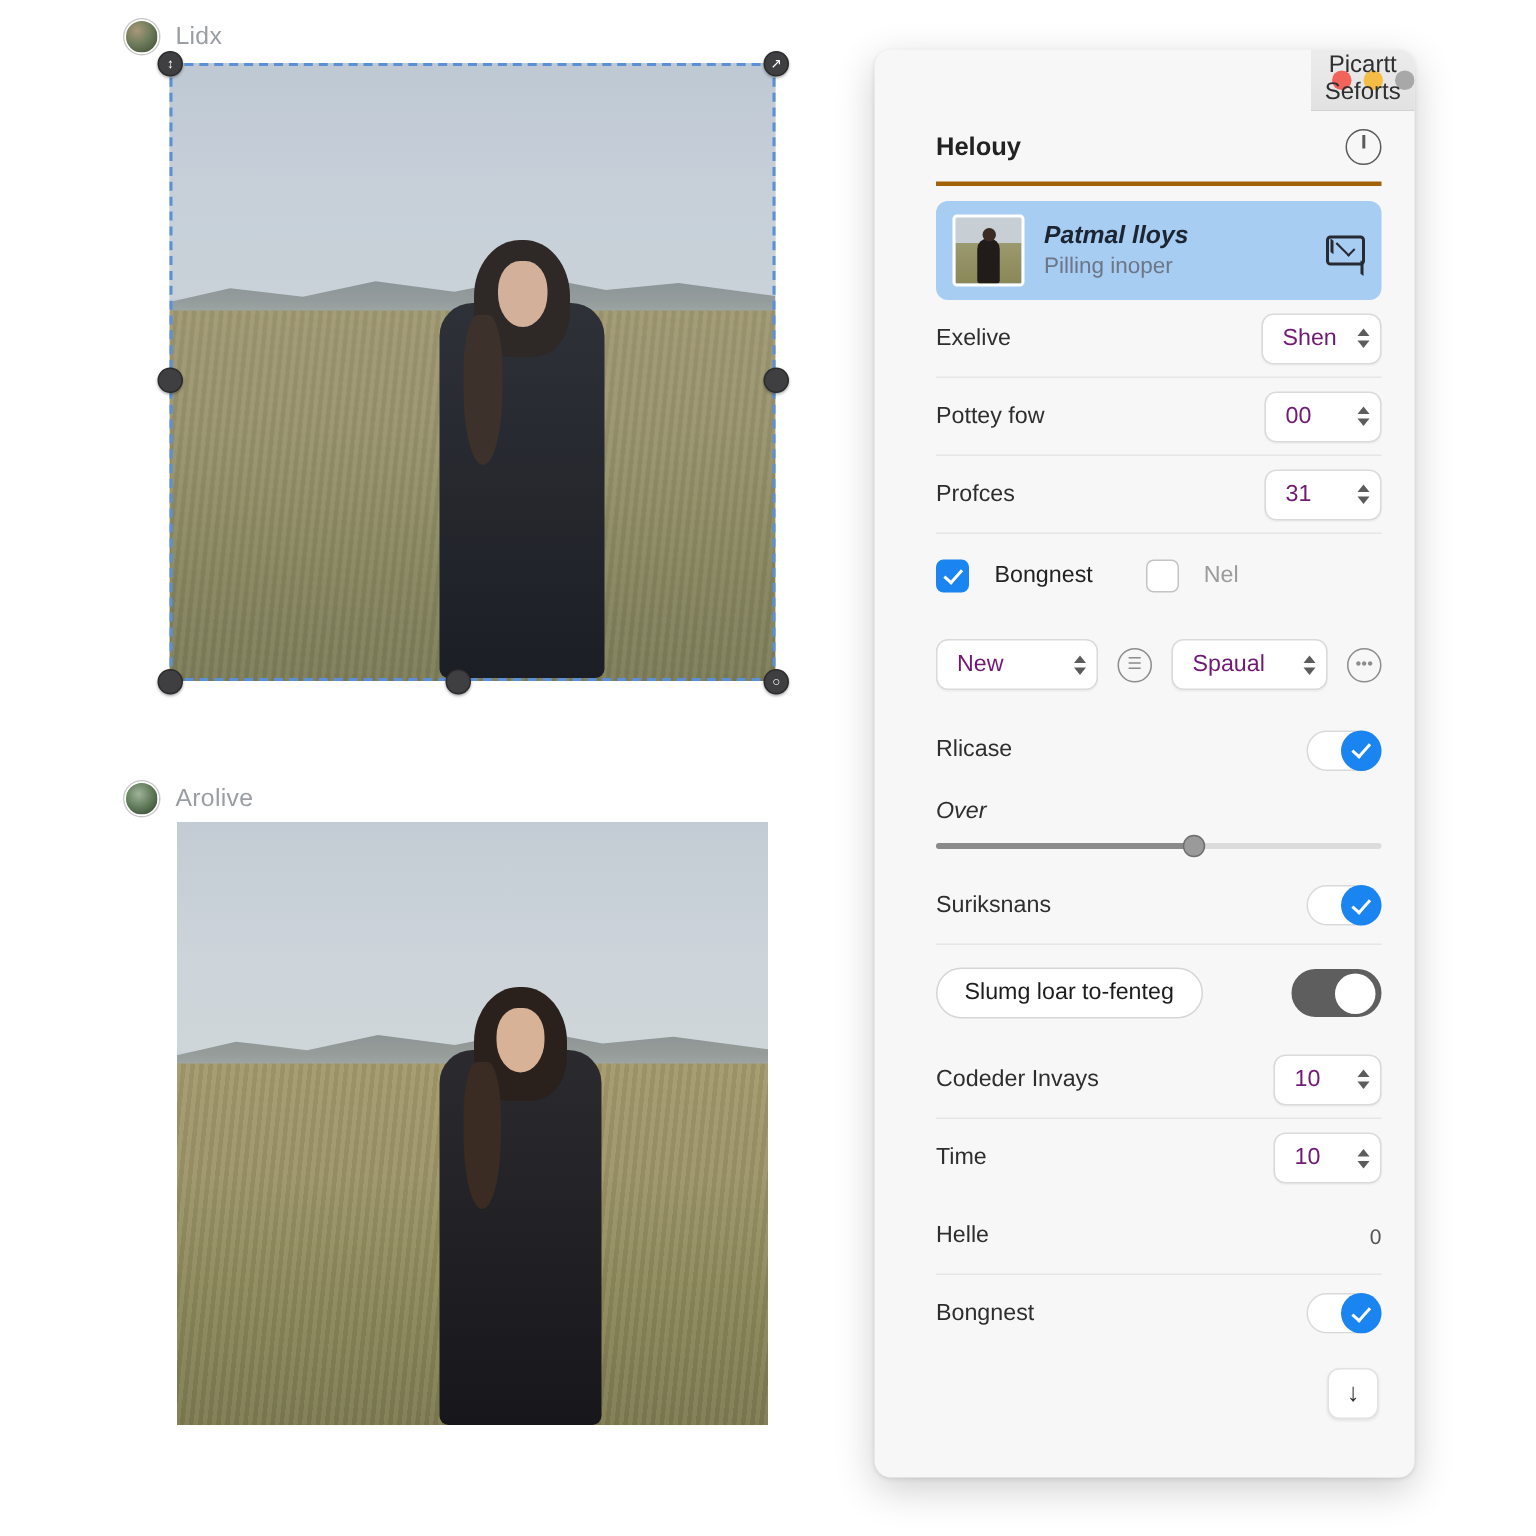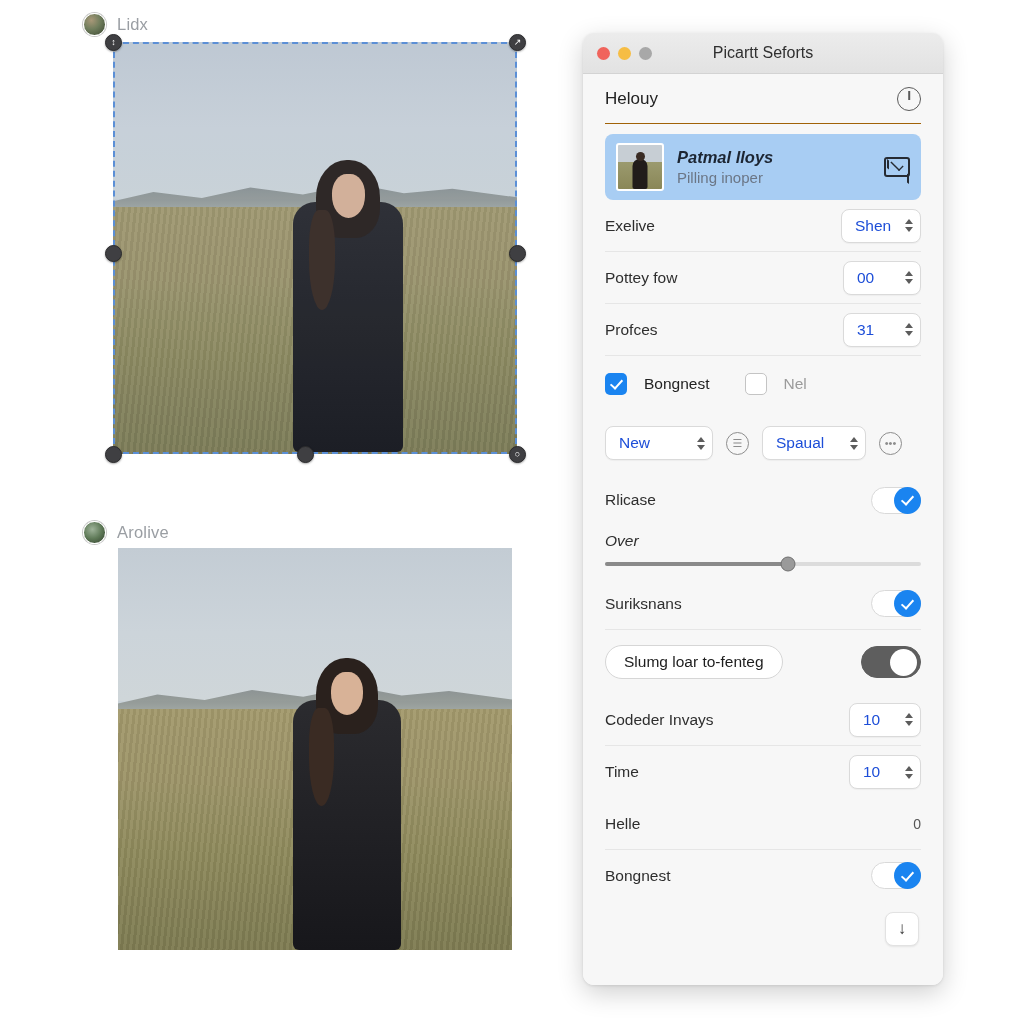--- a/index.html
+++ b/index.html
@@ -77,21 +77,21 @@
   }
 
   
   .panel {
     position: absolute; left: 583px; top: 33px;
     width: 360px; height: 952px;
     background: #f7f7f7;
     border-radius: 11px;
     box-shadow: 0 8px 26px rgba(0,0,0,0.19), 0 1px 3px rgba(0,0,0,0.10);
     overflow: hidden;
-    display: flex; flex-direction: column;
+    display: flex; flex-direction: column; align-items: flex-end;
   }
   .titlebar {
     height: 41px; flex: none;
     background: linear-gradient(180deg,#ececec 0%, #e2e2e2 100%);
     border-bottom: 1px solid #d3d3d3;
     display: flex; align-items: center; position: relative;
   }
   .traffic { display: flex; gap: 8px; margin-left: 14px; }
   .dot { width: 13px; height: 13px; border-radius: 50%; }
   .dot.red { background: #f0645c; }
@@ -107,21 +107,21 @@
   .row {
     display: flex; align-items: center; justify-content: space-between;
     min-height: 52px; border-bottom: 1px solid #e6e6e6;
   }
   .row.noline { border-bottom: none; }
   .row-label { font-size: 15.5px; color: #2e2e2e; }
   .row-value { font-size: 14px; color: #555; }
 
   .section-head {
     display: flex; align-items: center; justify-content: space-between;
-    height: 50px; border-bottom: 1px solid #a16207;
+    height: 50px; border-bottom: 3px solid #a16207; font-weight: bold;
   }
   .section-head .t { font-size: 17px; color: #222; }
 
   .icon-btn {
     width: 24px; height: 24px; border-radius: 50%;
     border: 1.4px solid #5a5a5a; position: relative;
     background: transparent; cursor: pointer;
   }
   .icon-btn.power::after {
     content:""; position: absolute; left: 50%; top: 3px;
@@ -177,21 +177,21 @@
     transform: rotate(45deg) scale(.68,.72); transform-origin: center;
   }
 
   
   .stepper {
     display: flex; align-items: center; justify-content: space-between;
     background: #ffffff; border: 1px solid #dadada; border-radius: 8px;
     height: 34px; padding: 0 7px 0 13px; cursor: pointer;
     box-shadow: 0 1px 1px rgba(0,0,0,0.04);
   }
-  .stepper .val { font-size: 15.5px; color: #1d4ed8; }
+  .stepper .val { font-size: 15.5px; color: #701a75; }
   .arrows { display: flex; flex-direction: column; gap: 3px; margin-left: 12px; }
   .arrows .up, .arrows .dn {
     width: 0; height: 0; border-left: 4.5px solid transparent; border-right: 4.5px solid transparent;
   }
   .arrows .up { border-bottom: 5.5px solid #5c5c5c; }
   .arrows .dn { border-top: 5.5px solid #5c5c5c; }
 
   .w-shen { width: 80px; }
   .w-num  { width: 78px; }
   .w-num2 { width: 72px; }

